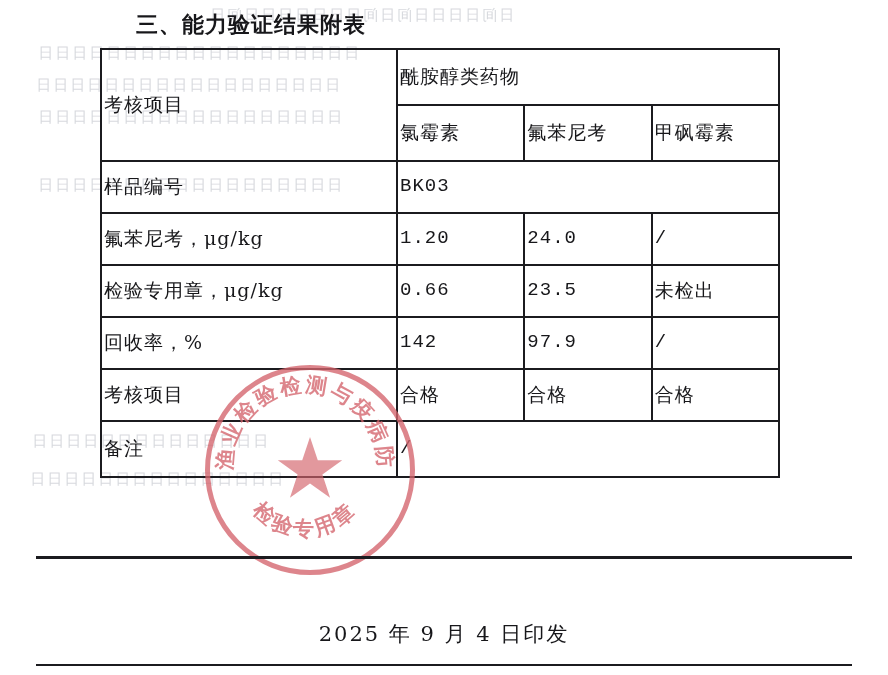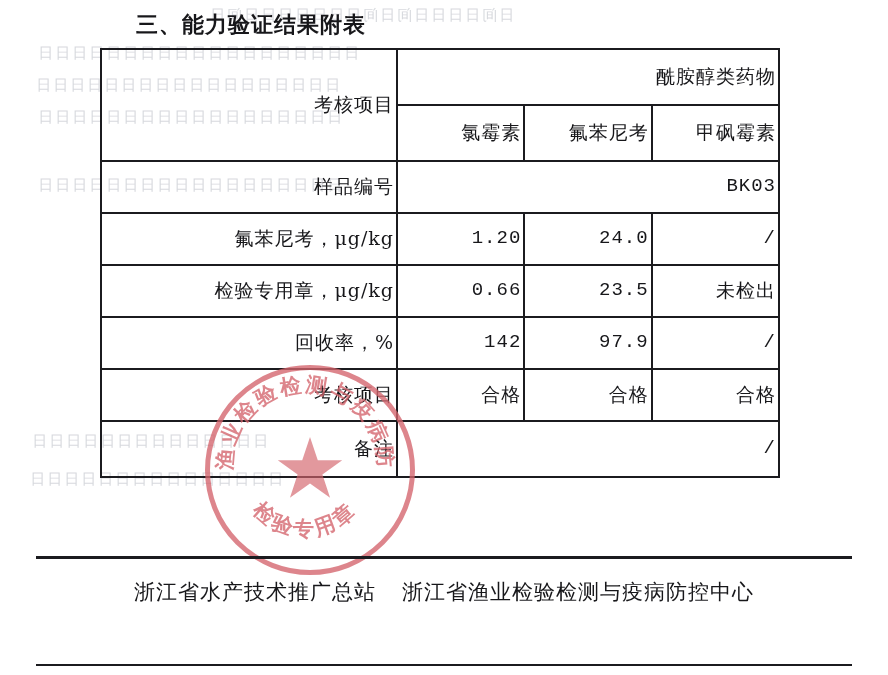--- a/index.html
+++ b/index.html
@@ -56,21 +56,21 @@
   table.report {
     position: absolute;
     top: 48px;
     left: 100px;
     width: 680px;
     border-collapse: collapse;
     table-layout: fixed;
   }
   table.report td {
     border: 2px solid #1b1b1f;
-    text-align: right;
+    text-align: left;
     vertical-align: middle;
     font-size: 19px;
     padding: 6px 2px;
     line-height: 1.35;
     letter-spacing: 1px;
   }
   td.label {
     width: 290px;
     font-size: 19px;
     margin-top: 8px;
@@ -235,20 +235,18 @@
       </text>
       <text>
         <textPath href="#botArc" startOffset="50%" text-anchor="middle">检验专用章</textPath>
       </text>
     </svg>
     <div class="star"></div>
   </div>
 
   <div class="footer-rule"></div>
 
-  <div class="footer-line1">
-    <span class="left">浙江省水产技术推广总站</span><span>浙江省渔业检验检测与疫病防控中心</span>
-  </div>
-
+
+  <div class="footer-line2">2025 年 9 月 4 日印发</div>
 
   <div class="footer-rule bottom"></div>
 
 </div>
 
 </body></html>

